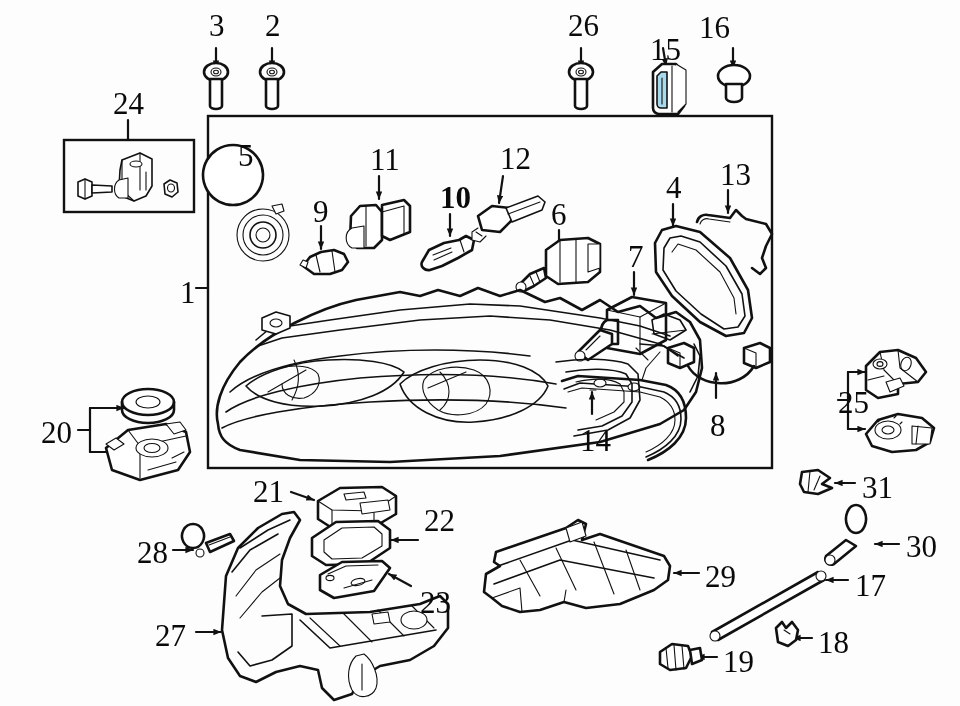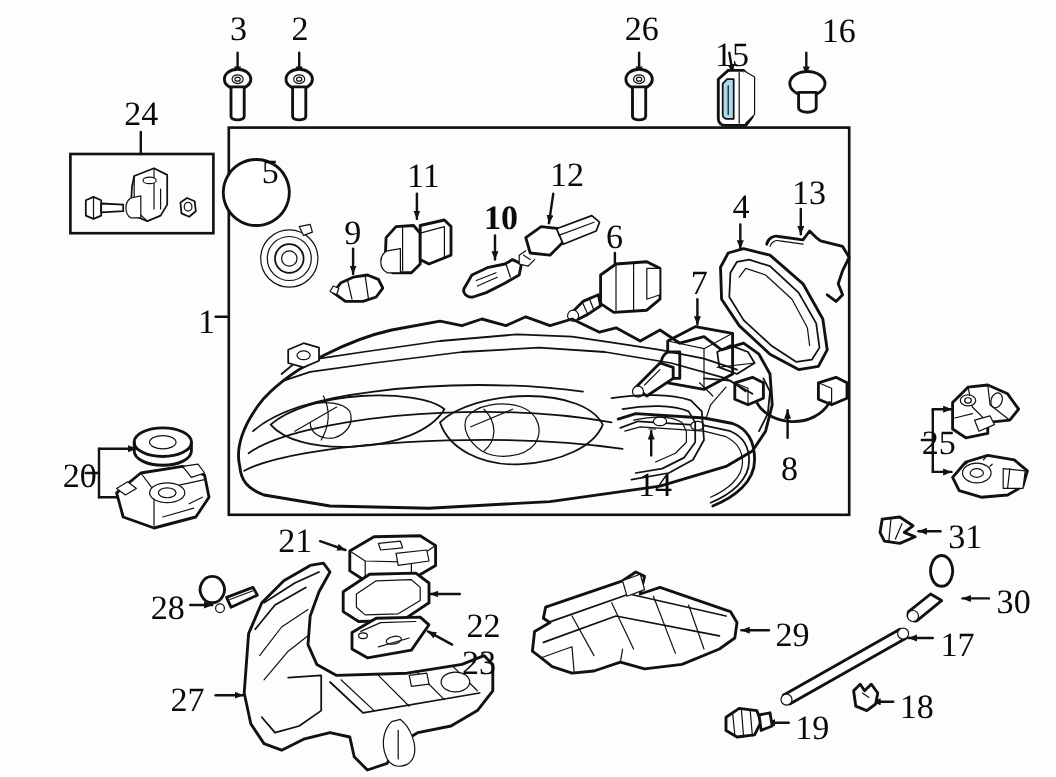--- a/index.html
+++ b/index.html
@@ -463,39 +463,39 @@
       <path class="lnT" d="M682,646 L684,669"></path>
       <path class="fwB" d="M690,650 L700,648 L702,660 L692,664 z"></path>
     </g>
 
   </svg>
 
   <div class="lbl" style="left:209px;top:10px;">3</div>
   <div class="lbl" style="left:265px;top:10px;">2</div>
   <div class="lbl" style="left:568px;top:10px;">26</div>
   <div class="lbl" style="left:650px;top:10px;margin-top:24px;">15</div>
-  <div class="lbl" style="left:747px;top:12px;">16</div>
+  <div class="lbl" style="left:699px;top:12px;">16</div>
   <div class="lbl" style="left:113px;top:88px;">24</div>
   <div class="lbl" style="left:238px;top:140px;">5</div>
   <div class="lbl" style="left:370px;top:144px;">11</div>
   <div class="lbl" style="left:500px;top:143px;">12</div>
   <div class="lbl" style="left:440px;top:182px;font-weight:bold;">10</div>
   <div class="lbl" style="left:313px;top:196px;">9</div>
   <div class="lbl" style="left:551px;top:199px;">6</div>
   <div class="lbl" style="left:666px;top:172px;">4</div>
   <div class="lbl" style="left:720px;top:159px;">13</div>
   <div class="lbl" style="left:628px;top:241px;">7</div>
   <div class="lbl" style="left:180px;top:277px;">1</div>
   <div class="lbl" style="left:710px;top:410px;">8</div>
   <div class="lbl" style="left:580px;top:425px;">14</div>
-  <div class="lbl" style="left:57px;top:417px;text-align:center;">20</div>
+  <div class="lbl" style="left:41px;top:417px;text-align:center;">20</div>
   <div class="lbl" style="left:802px;top:387px;margin-left:36px;">25</div>
   <div class="lbl" style="left:862px;top:472px;">31</div>
   <div class="lbl" style="left:253px;top:476px;">21</div>
-  <div class="lbl" style="left:424px;top:553px;">22</div>
+  <div class="lbl" style="left:424px;top:505px;">22</div>
   <div class="lbl" style="left:420px;top:587px;">23</div>
   <div class="lbl" style="left:137px;top:537px;">28</div>
   <div class="lbl" style="left:155px;top:620px;">27</div>
   <div class="lbl" style="left:705px;top:561px;">29</div>
   <div class="lbl" style="left:906px;top:531px;">30</div>
   <div class="lbl" style="left:855px;top:570px;">17</div>
   <div class="lbl" style="left:818px;top:627px;">18</div>
   <div class="lbl" style="left:723px;top:646px;">19</div>
 
 </div>

